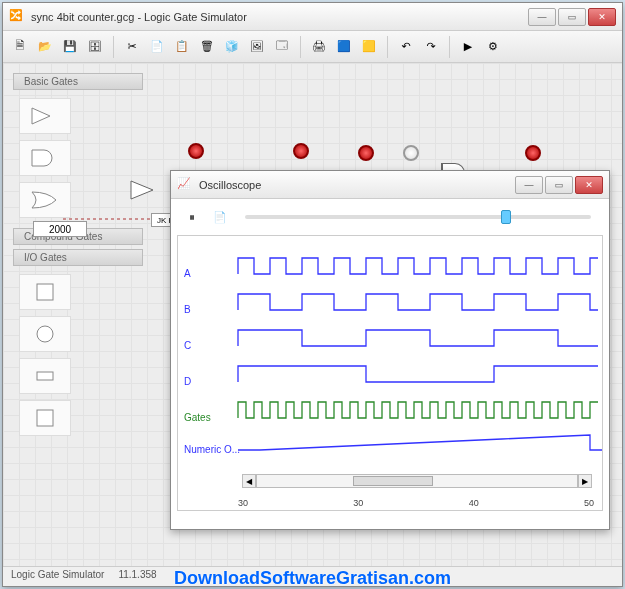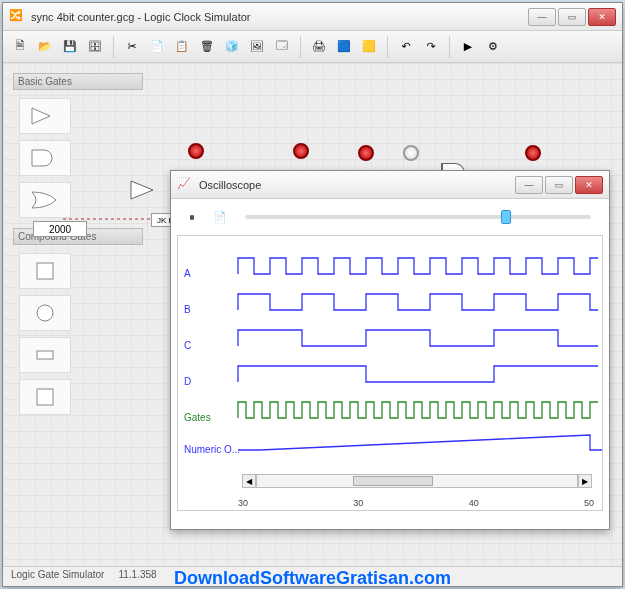--- a/index.html
+++ b/index.html
@@ -42,21 +42,21 @@
 }
 .tbtn { width:22px; height:22px; border:1px solid transparent; border-radius:2px; display:flex;align-items:center;justify-content:center; }
 .tsep { width:1px; height:22px; background:#ccc; margin:0 4px;}
 .workspace {
   flex:1; position:relative;
   background:#ededed;
   background-image: linear-gradient(#e2e2e2 1px, transparent 1px), linear-gradient(90deg, #e2e2e2 1px, transparent 1px);
   background-size: 16px 16px;
 }
 .palette { position:absolute; left:10px; top:10px; width:130px; }
-.phead { background:linear-gradient(#e8e8e8,#d4d4d4); border:1px solid #bbb; border-radius:0; padding:2px 4px; margin-bottom:4px; font-size:10px; color:#666; cursor:default;}
+.phead { background:linear-gradient(#e8e8e8,#d4d4d4); border:1px solid #bbb; border-radius:0; padding:2px 10px; margin-bottom:4px; font-size:10px; color:#666; cursor:default;}
 .pbody { display:flex; flex-direction:column; gap:6px; padding:4px 0 10px 0; }
 .pictcell{width:52px;height:36px;background:#fafafa;border:1px solid #ddd;display:flex;align-items:center;justify-content:center;margin-left:6px;}
 .statusbar { height:20px; background:#f0f0f0; border-top:1px solid #ccc; padding:2px 8px; font-size:10px; color:#555; display:flex; gap:14px; align-items:flex-start;}
 .flipflop { position:absolute; width:54px; height:14px; background:#fff; border:1px solid #999; font-size:8px; display:flex; align-items:center; justify-content:center; }
 .led { position:absolute; width:16px; height:16px; border-radius:50%; border:2px solid #800; }
 .led.red{ background: radial-gradient(#f66,#a00);}
 .led.off{ background: radial-gradient(#fff,#ddd); border-color:#999;}
 .andgate{position:absolute;width:24px;height:20px;border:1px solid #666;border-left:2px solid #666;border-radius:0 12px 12px 0;background:#fff;}
 .clockbox{position:absolute; width:54px; height:16px; border:1px solid #999; background:#fff; font-size:10px; display:flex;align-items:center;justify-content:center;}
 
@@ -76,21 +76,21 @@
 .hscroll .arrow{width:14px;height:14px;border:1px solid #bbb;background:#eee;font-size:8px;display:flex;align-items:center;justify-content:center;}
 .hscroll .track{flex:1;height:14px;border:1px solid #bbb;background:#f4f4f4;position:relative;}
 .hscroll .thumb{position:absolute;left:30%;width:25%;top:1px;bottom:1px;background:#ddd;border:1px solid #aaa;}
 </style>
 </head>
 <body>
 
 <div class="window main-window">
   <div class="titlebar">
     <span class="icon">🔀</span>
-    <span class="title">sync 4bit counter.gcg - Logic Clock Simulator</span>
+    <span class="title">sync 4bit counter.gcg - Logic Gate Simulator</span>
     <div class="winctrl">
       <div class="winbtn">—</div>
       <div class="winbtn">▭</div>
       <div class="winbtn close">✕</div>
     </div>
   </div>
 
   <div class="toolbar" id="toolbar">
       <div class="tbtn">🗎</div>
       <div class="tbtn">📂</div>
@@ -131,20 +131,21 @@
               <path d="M2 2 H14 A8 8 0 0 1 14 18 H2 Z" fill="#fff" stroke="#888"></path>
             </svg>
           </div>
         <div class="pictcell">
             <svg width="30" height="20">
               <path d="M2 2 Q10 10 2 18 Q18 18 26 10 Q18 2 2 2 Z" fill="#fff" stroke="#888"></path>
             </svg>
           </div>
       </div>
       <div class="phead">Compound Gates</div>
+      <div class="phead">I/O Gates</div>
       <div class="pbody">
         <div class="pictcell">
             <svg width="20" height="20">
               <rect x="2" y="2" width="16" height="16" fill="#fff" stroke="#888"></rect>
             </svg>
           </div>
         <div class="pictcell">
             <svg width="20" height="20">
               <circle cx="10" cy="10" r="8" fill="#fff" stroke="#888"></circle>
             </svg>

